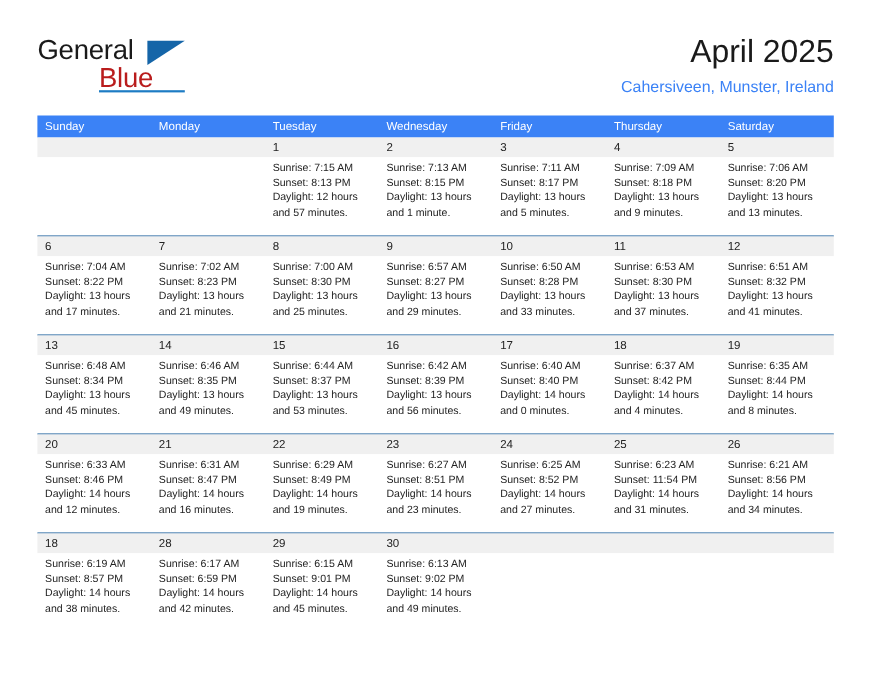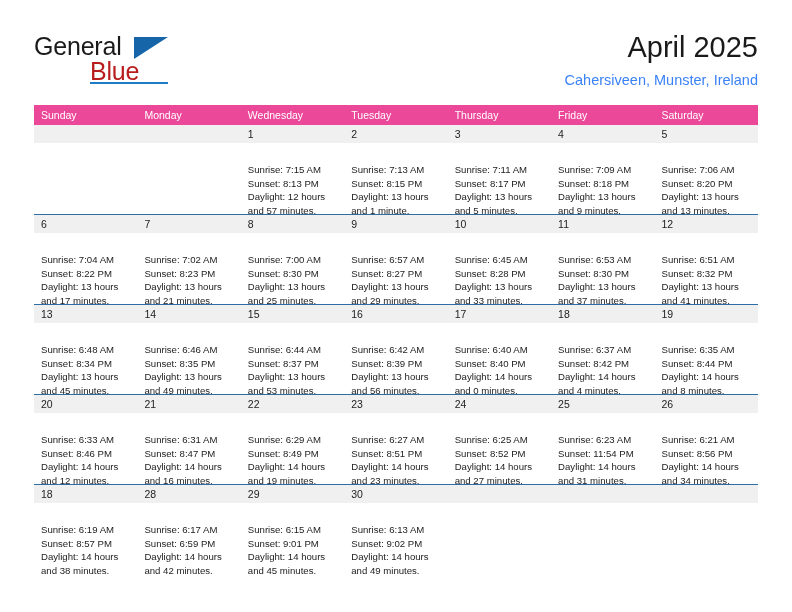--- a/index.html
+++ b/index.html
@@ -97,21 +97,21 @@
 
   
   .calendar {
     position: absolute;
     left: 34px;
     top: 105px;
     width: 724px;
   }
   .dow-row {
     display: flex;
-    background: #ec4899;
+    background: #3b82f6;
     height: 20px;
   }
   .dow-cell {
     flex: 1 1 0;
     color: #ffffff;
     font-size: 10.5px;
     line-height: 20px;
     padding-left: 7px;
     box-sizing: border-box;
     white-space: nowrap;
@@ -139,21 +139,21 @@
     box-sizing: border-box;
   }
   .body-row {
     display: flex;
     height: 71px;
     background: #ffffff;
   }
   .body-cell {
     flex: 1 1 0;
     padding-left: 7px;
-    padding-top: 20px;
+    padding-top: 3px;
     box-sizing: border-box;
   }
   .body-cell .line {
     font-size: 9.6px;
     line-height: 13.6px;
     color: #222222;
     white-space: nowrap;
   }
 </style>
 </head>
@@ -174,24 +174,24 @@
       <div class="cal-title">April 2025</div>
       <div class="cal-location">Cahersiveen, Munster, Ireland</div>
     </div>
 
   </div>
 
   <div class="calendar">
     <div class="dow-row">
         <div class="dow-cell">Sunday</div>
         <div class="dow-cell">Monday</div>
+        <div class="dow-cell">Tuesday</div>
         <div class="dow-cell">Wednesday</div>
-        <div class="dow-cell">Tuesday</div>
+        <div class="dow-cell">Friday</div>
         <div class="dow-cell">Thursday</div>
-        <div class="dow-cell">Friday</div>
         <div class="dow-cell">Saturday</div>
       </div>
     <div id="weeks-container">
         <div class="week">
           <div class="num-row">
             <div class="num-cell"></div>
             <div class="num-cell"></div>
             <div class="num-cell">1</div>
             <div class="num-cell">2</div>
             <div class="num-cell">3</div>
@@ -273,21 +273,21 @@
               <div class="line">Daylight: 13 hours</div>
               <div class="line">and 25 minutes.</div>
             </div>
             <div class="body-cell">
               <div class="line">Sunrise: 6:57 AM</div>
               <div class="line">Sunset: 8:27 PM</div>
               <div class="line">Daylight: 13 hours</div>
               <div class="line">and 29 minutes.</div>
             </div>
             <div class="body-cell">
-              <div class="line">Sunrise: 6:45 AM</div>
+              <div class="line">Sunrise: 6:50 AM</div>
               <div class="line">Sunset: 8:28 PM</div>
               <div class="line">Daylight: 13 hours</div>
               <div class="line">and 33 minutes.</div>
             </div>
             <div class="body-cell">
               <div class="line">Sunrise: 6:53 AM</div>
               <div class="line">Sunset: 8:30 PM</div>
               <div class="line">Daylight: 13 hours</div>
               <div class="line">and 37 minutes.</div>
             </div>

